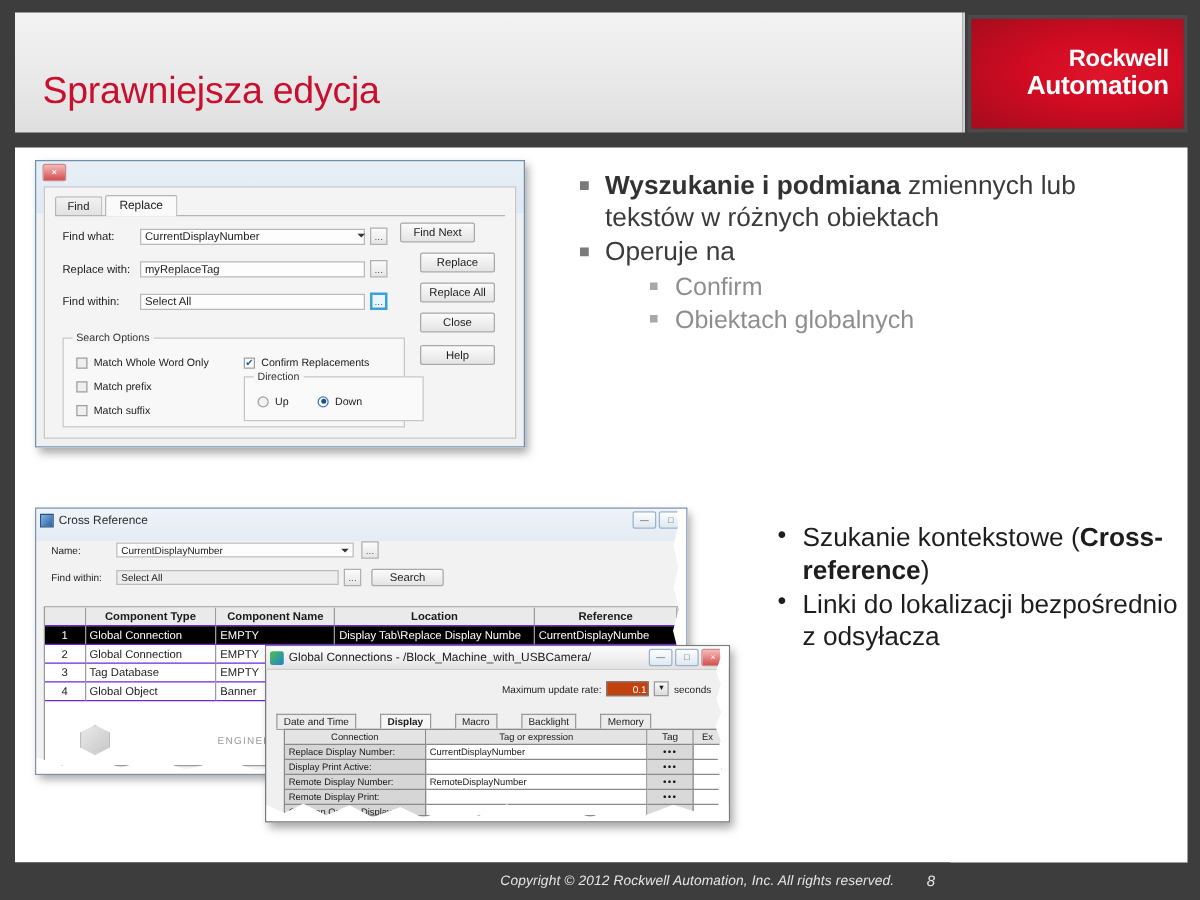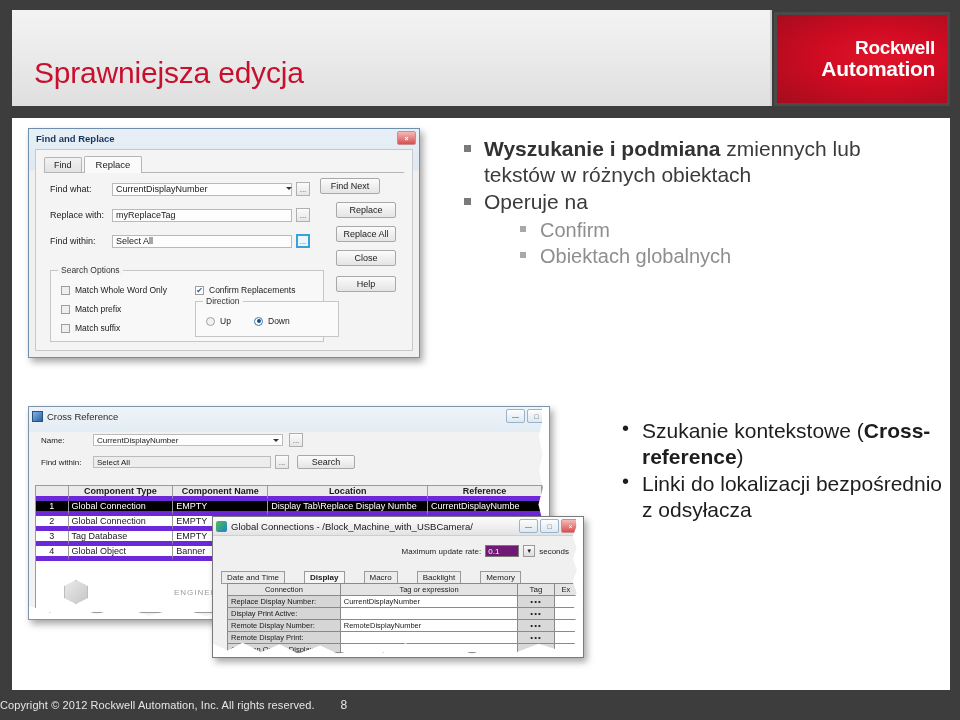--- a/index.html
+++ b/index.html
@@ -65,21 +65,21 @@
   }
 
   
   #footer {
     position: absolute;
     left: 0; bottom: 0;
     width: 760px; height: 30px;
     background: #3d3d3d;
     color: #e6e6e6;
     font-size: 11px;
-    display: flex; align-items: center; 
+    display: flex; align-items: center; justify-content: flex-end; font-style: italic;
   }
   #copyright { padding-right: 26px; letter-spacing: .1px; }
   #page-number { padding-right: 12px; font-size: 12px; }
 
   
   #bullets-top {
     position: absolute;
     left: 450px; top: 18px;
     width: 474px;
     color: #3b3b3b;
@@ -253,21 +253,21 @@
     font-size:8px; padding:0 3px; display:flex;align-items:center;
     box-sizing:border-box; position:relative;
   }
   #xref-table {
     position:absolute; left:6px; top:78px; right:6px; bottom:6px;
     background:#fff; border:1px solid #9a9a9a; overflow:hidden;
   }
   .xt-row { display:flex; height:15px; font-size:9px; }
   .xt-head { background:#eaeaea; font-weight:bold; }
   .xt-cell {
-    border-right:1px solid #9a9a9a; border-bottom:5px solid #6d28d9;
+    border-right:1px solid #9a9a9a; border-bottom:1px solid #6d28d9;
     display:flex; align-items:center; padding:0 3px;
     overflow:hidden; white-space:nowrap; box-sizing:border-box;
   }
   .xt-head .xt-cell { justify-content:center; background:#eaeaea; }
   .xt-row.sel .xt-cell { background:#000; color:#fff; }
   .c-idx  { width:34px; justify-content:center; }
   .c-type { width:110px; }
   .c-name { width:100px; }
   .c-loc  { width:168px; }
   .c-ref  { width:120px; }
@@ -299,22 +299,22 @@
   }
   .gc-ico {
     width:11px;height:11px;border-radius:2px;
     background:linear-gradient(135deg,#4fc04f,#1f7fd0);
   }
   #gc-rate {
     position:absolute; right:14px; top:28px;
     display:flex; align-items:center; font-size:8px; gap:4px;
   }
   #gc-rate .spin {
-    width:34px;height:12px;border:1px solid #7a7a7a;background:#701a75;color:#fff;
-    display:flex;align-items:center;padding-left:2px; box-sizing:border-box;
+    width:34px;height:12px;border:1px solid #7a7a7a;background:#c2410c;color:#fff;
+    display:flex;align-items:center;padding-left:20px; box-sizing:border-box;
   }
   #gc-rate .spin-btn {
     width:12px;height:12px;border:1px solid #9a9a9a;
     background:linear-gradient(to bottom,#fafafa,#dcdcdc);
     display:flex;align-items:center;justify-content:center;font-size:6px;
     box-sizing:border-box;
   }
   #gc-tabs {
     position:absolute; left:8px; top:52px; right:8px; height:14px;
     display:flex; align-items:flex-end; border-bottom:1px solid #9a9a9a;gap:18px;
@@ -367,21 +367,20 @@
     <div id="logo-text">
       <span>Rockwell</span>
       <span class="logo-l2">Automation</span>
     </div>
   </div>
 
   <div id="canvas">
 
     <div class="win" id="win-find">
       <div class="win-title">
-        <span class="t-label">Find and Replace</span>
         <span class="ctl-btn close">×</span>
       </div>
 
       <div id="find-inner">
 
         <div class="tabstrip">
           <div class="tab">Find</div>
           <div class="tab active">Replace</div>
         </div>
 

